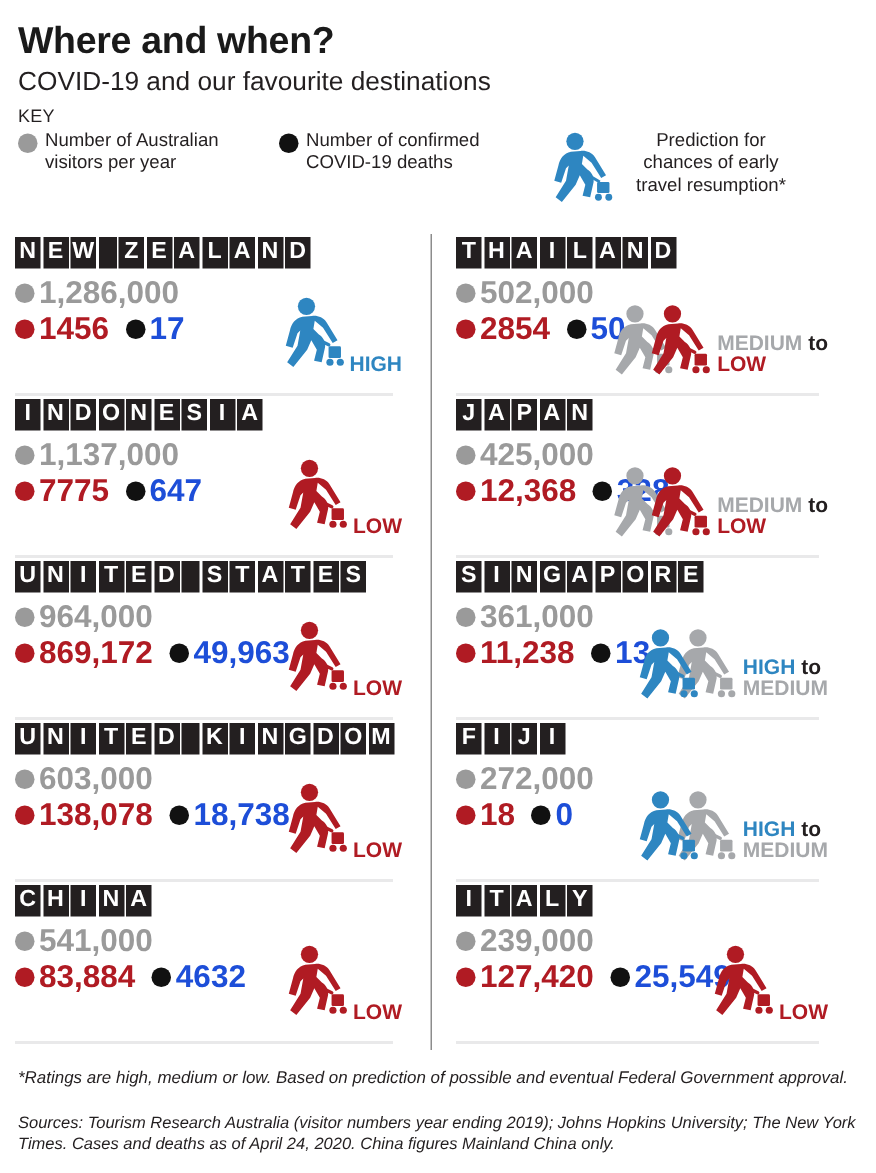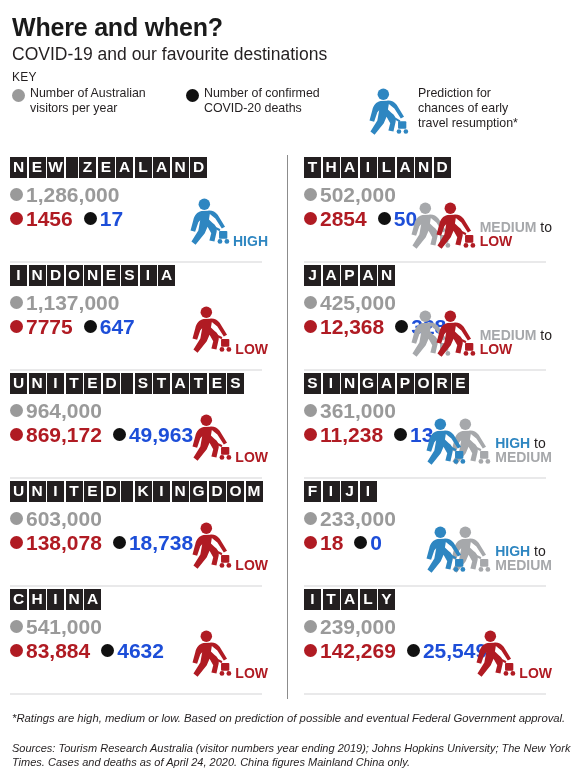--- a/index.html
+++ b/index.html
@@ -23,21 +23,21 @@
     margin:0 0 6px 2px;line-height:1.15;
   }
   .keyword{font-size:12px;color:#231f20;margin:0 0 2px 2px;letter-spacing:0.2px;}
 
   
   .key-row{display:flex;align-items:flex-start;margin:0 0 0 2px;gap:40px;}
   .key-item{display:flex;align-items:flex-start;}
   .key-item.k0{width:134px;}
   .key-item.k1{width:134px;}
   .key-item.k2{width:134px;}
-  .key-item.k3{width:170px;}
+  .key-item.k3{width:170px;text-align:center;}
   .dot{
     flex:0 0 auto;border-radius:50%;width:13px;height:13px;margin:3px 5px 0 0;
   }
   .dot.grey{background:#9a9a9a;}
   .dot.red{background:#b01b23;}
   .dot.black{background:#111111;}
   .key-text{font-size:12.4px;line-height:15.3px;color:#231f20;}
   .key-walker{flex:0 0 auto;margin:2px 8px 0 4px;}
 
   
@@ -86,21 +86,21 @@
     display:flex;align-items:flex-end;
   }
   .figs{position:relative;}
   .predlabel{
     font-size:14px;font-weight:bold;line-height:14.5px;
     margin-left:2px;margin-bottom:5px;white-space:nowrap;
   }
   .predlabel .hi{color:#2e86c1;}
   .predlabel .med{color:#a6a8ab;}
   .predlabel .lo{color:#b01b23;}
-  .predlabel .to{color:#231f20;font-weight:normal;}
+  .predlabel .to{color:#231f20;font-weight:bold;}
   .predlabel.two{text-align:left;}
 
   
   .foot{margin:8px 0 0 2px;}
   .foot p{
     margin:16px 0 0 0;font-style:italic;font-size:11.3px;line-height:14px;color:#231f20;
   }
   .foot .note{margin-bottom:13px;}
   .foot .src{font-size:11px;line-height:14px;}
 </style>
@@ -113,21 +113,21 @@
   <div class="subtitle">COVID-19 and our favourite destinations</div>
   <div class="keyword">KEY</div>
 
   <div class="key-row">
     <div class="key-item k0">
       <span class="dot grey"></span>
       <span class="key-text">Number of Australian visitors per year</span>
     </div>
     <div class="key-item k2">
       <span class="dot black"></span>
-      <span class="key-text">Number of confirmed COVID-20 deaths</span>
+      <span class="key-text">Number of confirmed COVID-19 deaths</span>
     </div>
     <div class="key-item k3">
       <span class="key-walker">
         <svg width="46" height="52" viewBox="0 0 100 112" aria-hidden="true">
           <g fill="#2e86c1">
             <circle cx="42" cy="13" r="12.5"></circle>
             <path d="M36 28 C26 30 20 38 18 48 L12 70 L22 73 L29 52 L33 48 L29 70 L14 94 L23 101 L43 76 L49 62 L57 76 L53 92 L64 94 L69 72 C70 64 66 58 60 54 L52 46 L54 34 L66 44 L80 66 L87 62 L71 36 C66 29 58 26 50 27 Z"></path>
             <path d="M60 62 L92 76 L92 94 L60 94 Z" fill="none"></path>
             <rect x="74" y="72" width="18" height="16" rx="2"></rect>
             <path d="M58 60 L78 72" stroke="#2e86c1" stroke-width="4" fill="none"></path>
@@ -547,21 +547,21 @@
           <div class="namebar">
             <span class="ltr">F</span>
             <span class="ltr">I</span>
             <span class="ltr">J</span>
             <span class="ltr">I</span>
           </div>
           <div class="statwrap">
             <div class="statline l1">
               <span class="stat">
                 <span class="sd grey"></span>
-                <span class="num grey">233,000</span>
+                <span class="num grey">272,000</span>
               </span>
             </div>
             <div class="statline l2">
               <span class="stat">
                 <span class="sd red"></span>
                 <span class="num red">18</span>
               </span>
               <span class="stat">
                 <span class="sd black"></span>
                 <span class="num black">0</span>
@@ -606,21 +606,21 @@
           <div class="statwrap">
             <div class="statline l1">
               <span class="stat">
                 <span class="sd grey"></span>
                 <span class="num grey">239,000</span>
               </span>
             </div>
             <div class="statline l2">
               <span class="stat">
                 <span class="sd red"></span>
-                <span class="num red">142,269</span>
+                <span class="num red">127,420</span>
               </span>
               <span class="stat">
                 <span class="sd black"></span>
                 <span class="num black">25,549</span>
               </span>
             </div>
             <div class="pred">
               <span class="figs"><svg width="46" height="52" viewBox="0 0 100 112">
                   <g fill="#b01b23">
                     <circle cx="42" cy="13" r="12.5"></circle>

